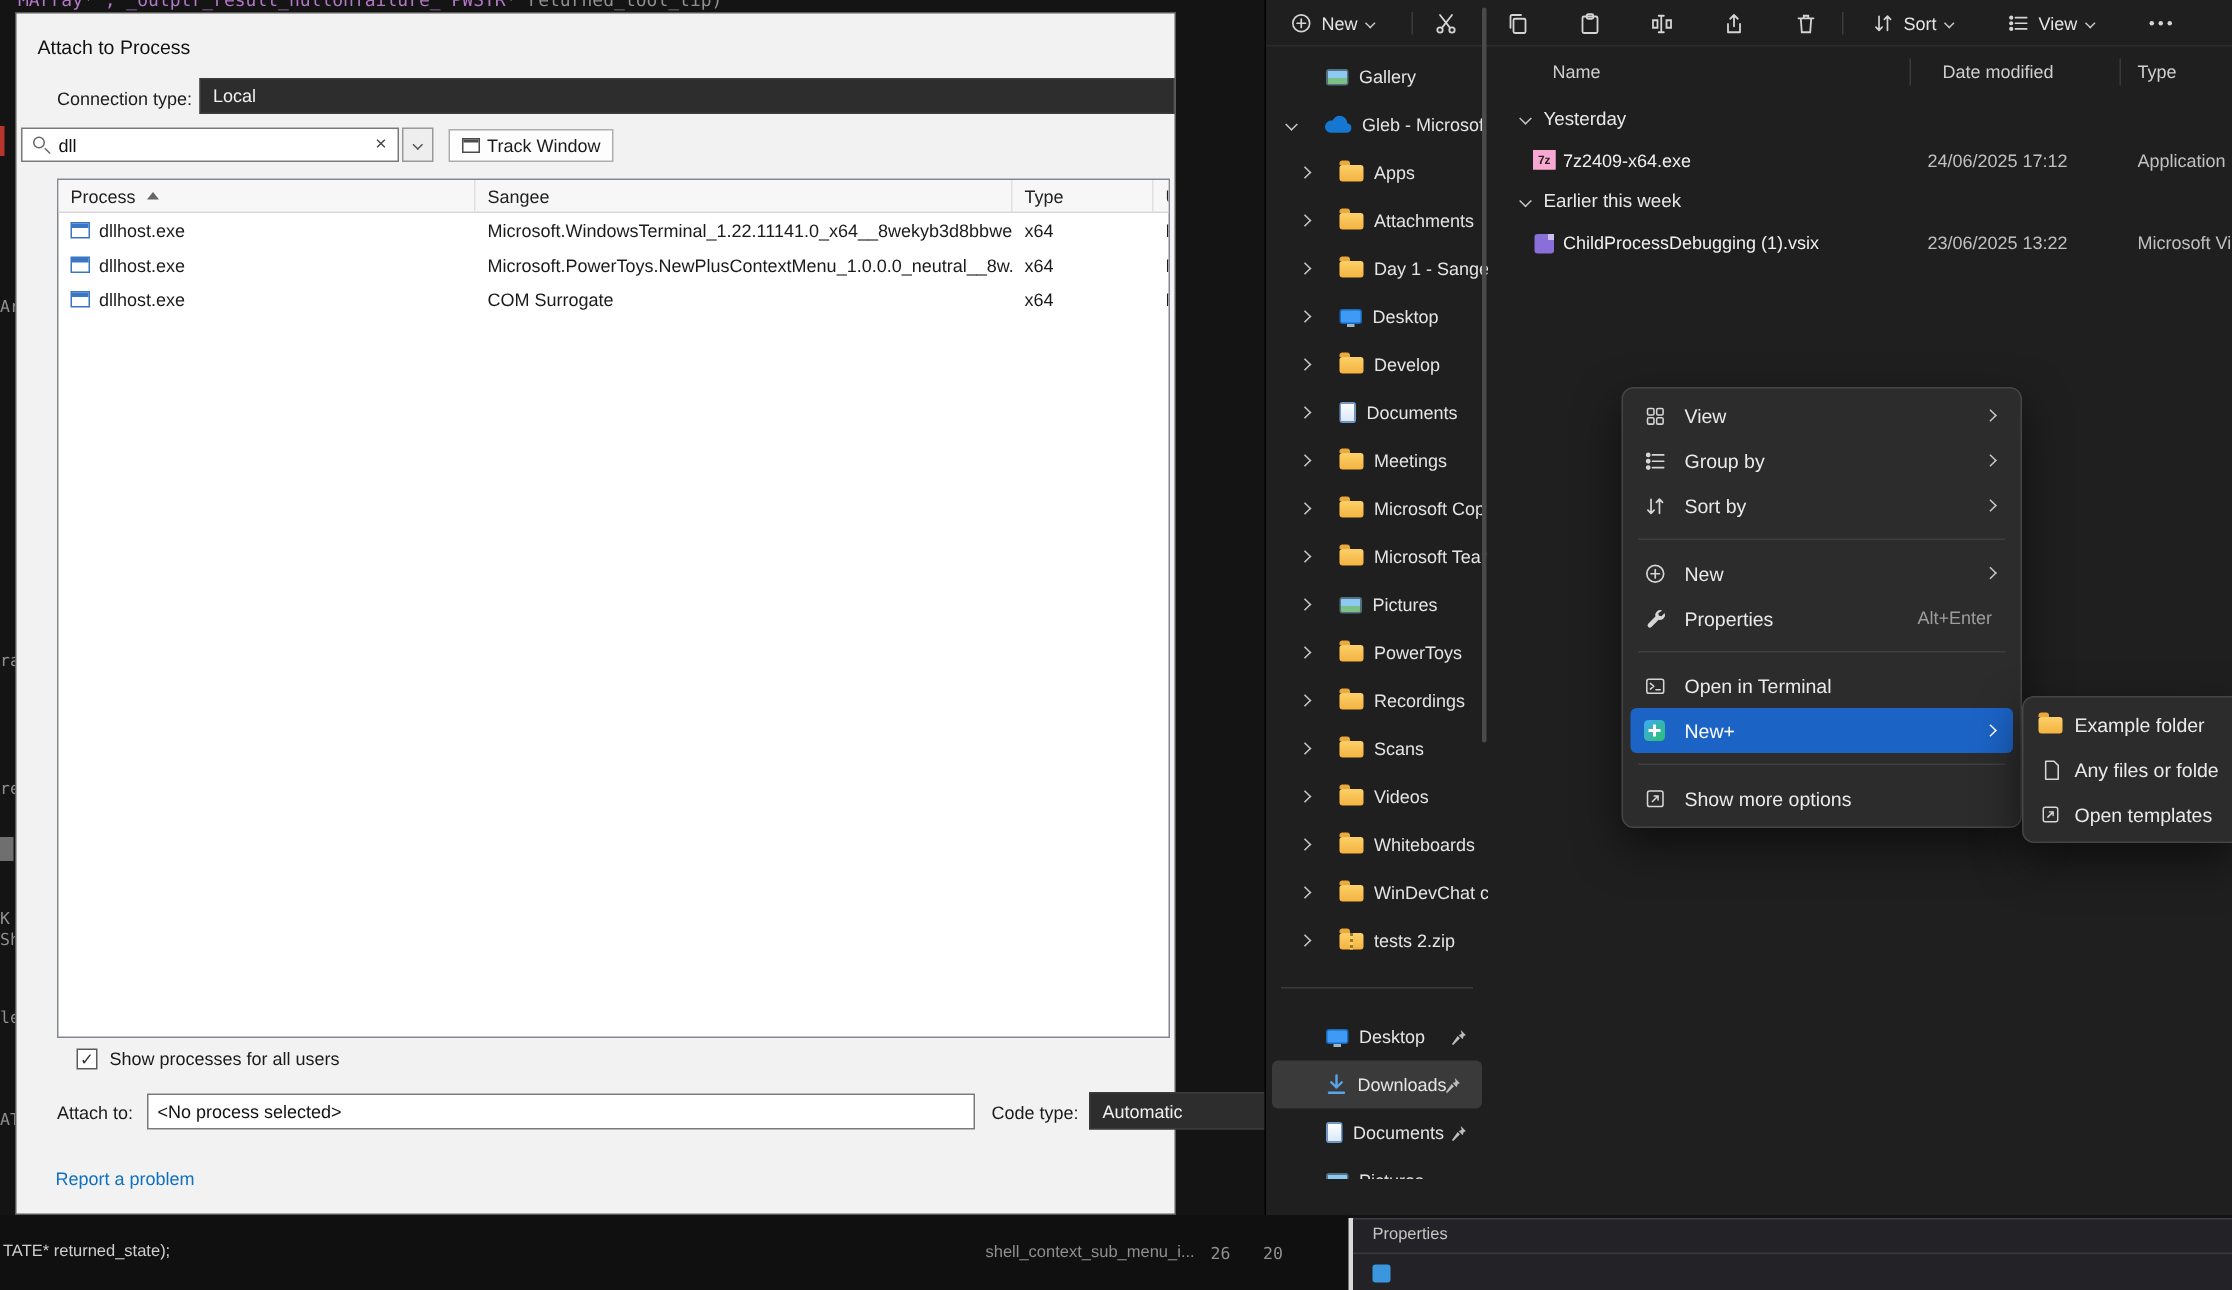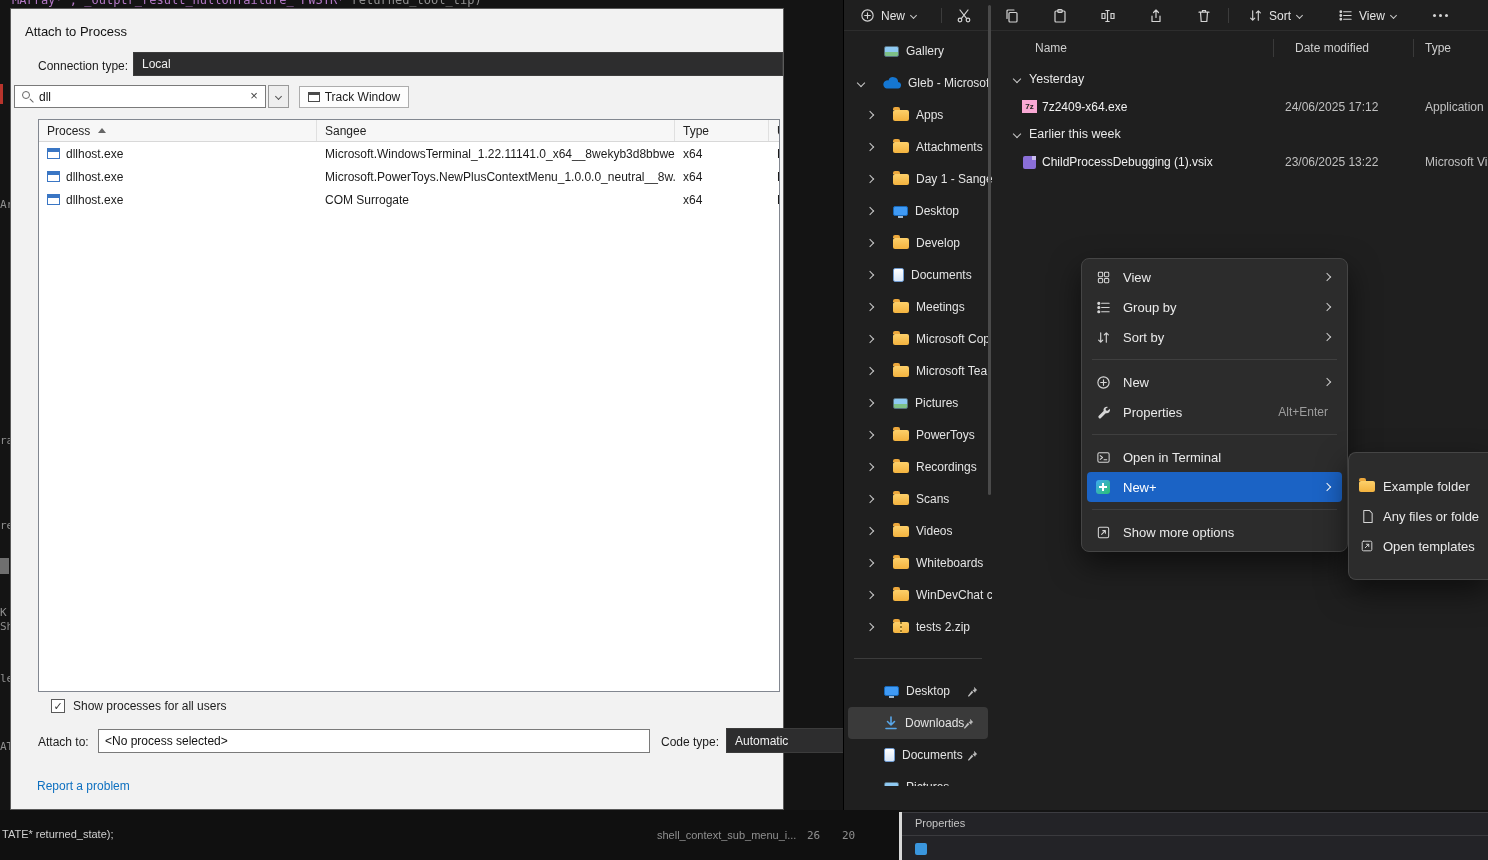--- a/index.html
+++ b/index.html
@@ -137,21 +137,21 @@
   .mi{height:30px;display:flex;align-items:center;margin:0 5px;padding:0 8px;border-radius:4px;position:relative}
   .mi-icon{width:16px;height:16px;margin-right:12px;display:flex;align-items:center;justify-content:center;flex:none}
   .mi .cv{position:absolute;right:12px}
   .mi-shortcut{position:absolute;right:14px;color:#9d9d9d;font-size:12px}
   .mi.hl{background:#1b63c5;color:#fff}
   .mi.hl .cv{border-color:#fff}
   .msep{height:15px;position:relative}
   .msep::after{content:"";position:absolute;left:10px;right:10px;top:7px;height:1px;background:#3f3f3f}
 
   
-  #submenu{position:absolute;left:504px;top:452px;width:141px;background:#2c2c2c;border:1px solid #454545;border-right:none;border-radius:8px 0 0 8px;padding:18px 0;box-shadow:0 12px 30px rgba(0,0,0,.55);z-index:12;font-size:13px;color:#eaeaea}
+  #submenu{position:absolute;left:504px;top:464px;width:141px;background:#2c2c2c;border:1px solid #454545;border-right:none;border-radius:8px 0 0 8px;padding:3px 0;box-shadow:0 12px 30px rgba(0,0,0,.55);z-index:12;font-size:13px;color:#eaeaea}
   .smi{height:30px;display:flex;align-items:center;padding:0 10px;white-space:nowrap;overflow:hidden}
   .smi-icon{width:16px;height:16px;margin-right:8px;display:flex;align-items:center;justify-content:center;flex:none}
 
   svg{display:block}
 </style>
 </head>
 <body>
 
 <div id="top-code" class="code"><span class="c-purple">MArray*', _outptr_result_nullonfailure_ PWSTR*</span><span class="c-gray"> returned_tool_tip)</span></div>
 <div id="red-mark"></div>

